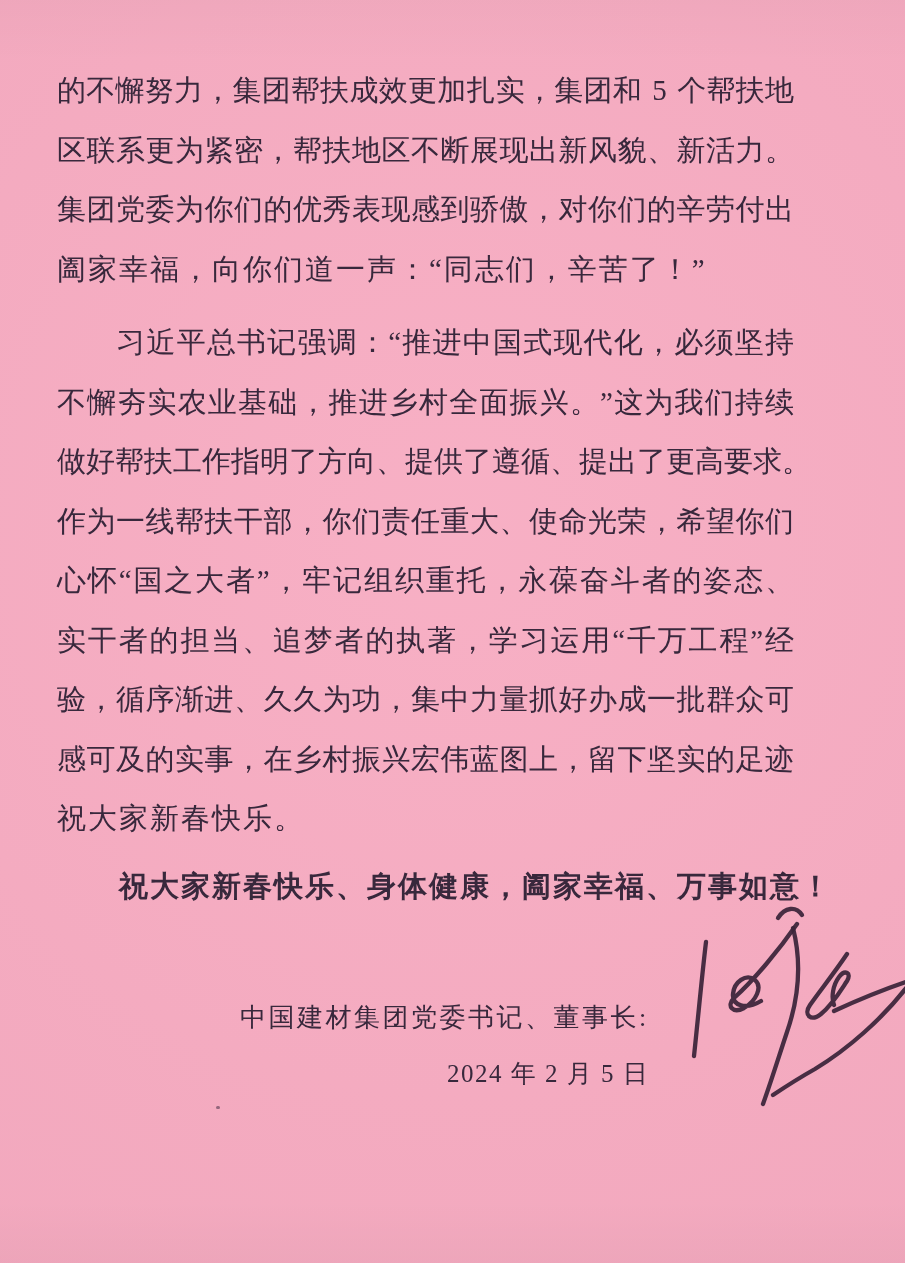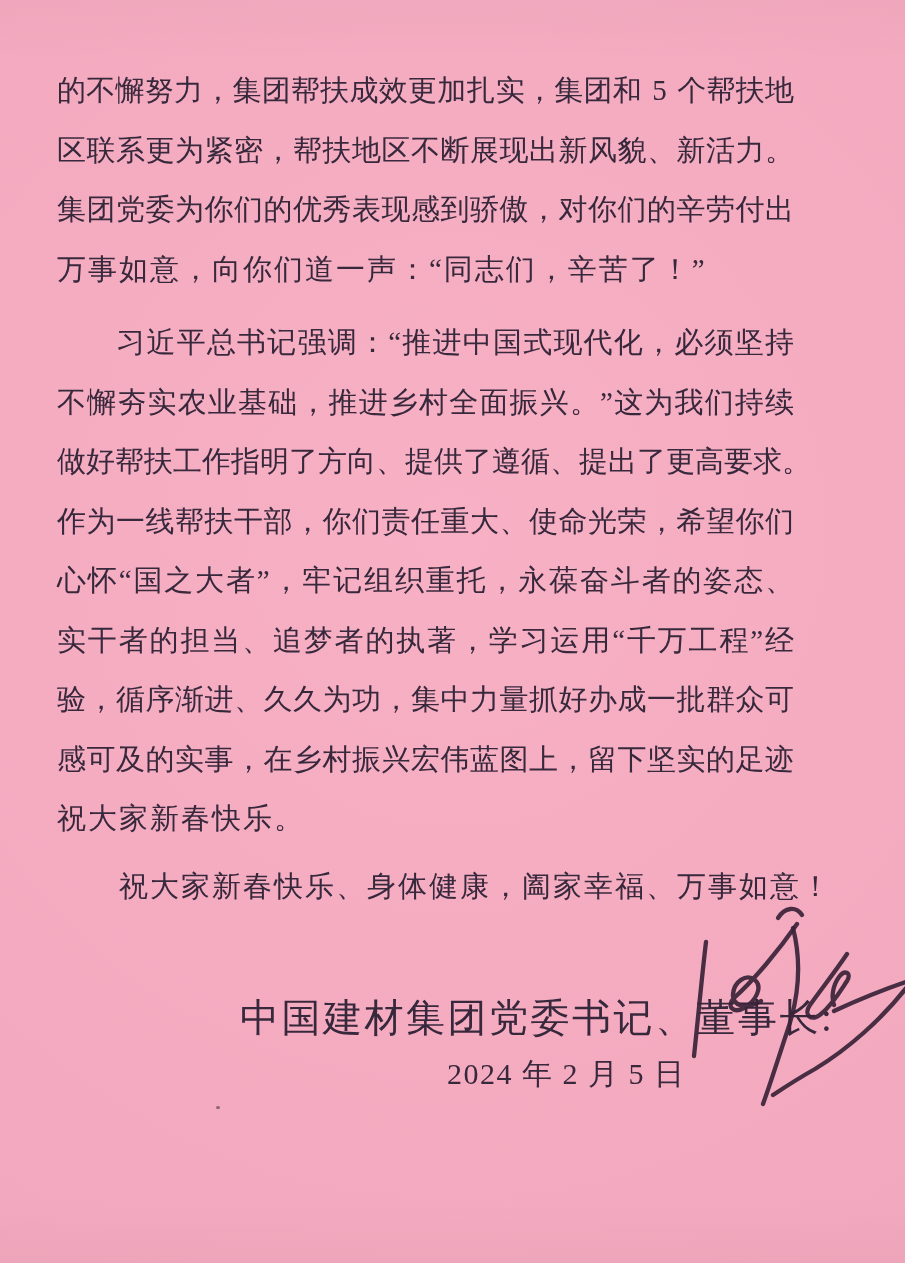--- a/index.html
+++ b/index.html
@@ -37,30 +37,30 @@
   
   .line.fill {
     display:flex;
     justify-content:space-between;
     align-items:center;
   }
   .line.fill span { display:inline-block; }
   .line.fill span.sp { width:10px; }
   .line.fill span.indent-spacer { width:58px; }
   .line:not(.fill) { letter-spacing:2px; }
-  .line.indent-plain { text-indent:62px; }
+  .line.indent-plain { text-indent:62px;font-weight:bold; }
 
   .sig-title {
     position:absolute; left:240px; top:998px;
-    font-size:39px; letter-spacing:2.5px;
+    font-size:26px; letter-spacing:2.5px;
     line-height:40px; white-space:nowrap;
   }
   .sig-date {
     position:absolute; left:447px; top:1054px;
-    font-size:30px; letter-spacing:1.5px;
+    font-size:25px; letter-spacing:1.5px;
     line-height:40px; white-space:nowrap;
   }
   .signature-svg {
     position:absolute; left:650px; top:893px;
     width:260px; height:220px;
     overflow:visible;
   }
   .signature-svg path {
     fill:none;
     stroke:#3a2339;
@@ -158,21 +158,21 @@
           <span>，</span>
           <span>对</span>
           <span>你</span>
           <span>们</span>
           <span>的</span>
           <span>辛</span>
           <span>劳</span>
           <span>付</span>
           <span>出</span>
         </div>
-        <div class="line">万事如意，向你们道一声：“同志们，辛苦了！”</div>
+        <div class="line">阖家幸福，向你们道一声：“同志们，辛苦了！”</div>
       </div>
       <div class="para">
         <div class="line fill">
           <span class="indent-spacer"></span>
           <span>习</span>
           <span>近</span>
           <span>平</span>
           <span>总</span>
           <span>书</span>
           <span>记</span>

